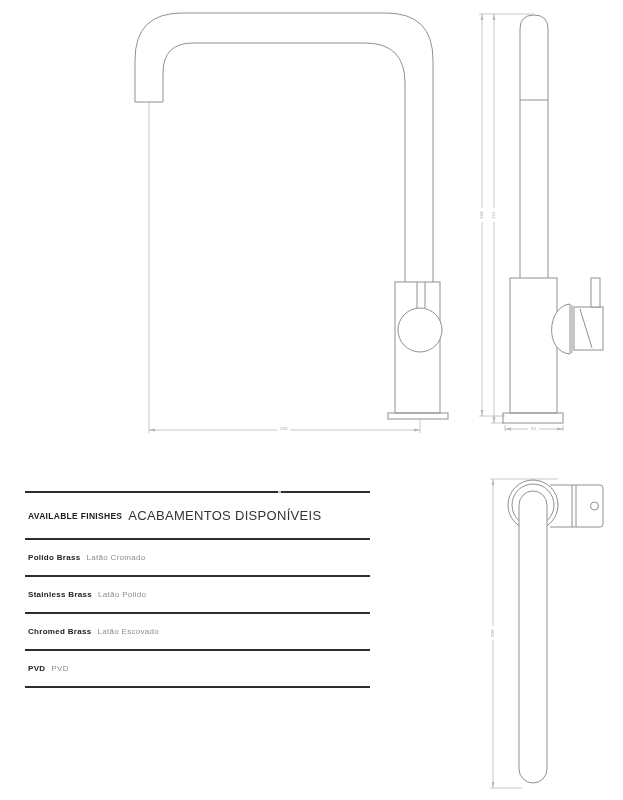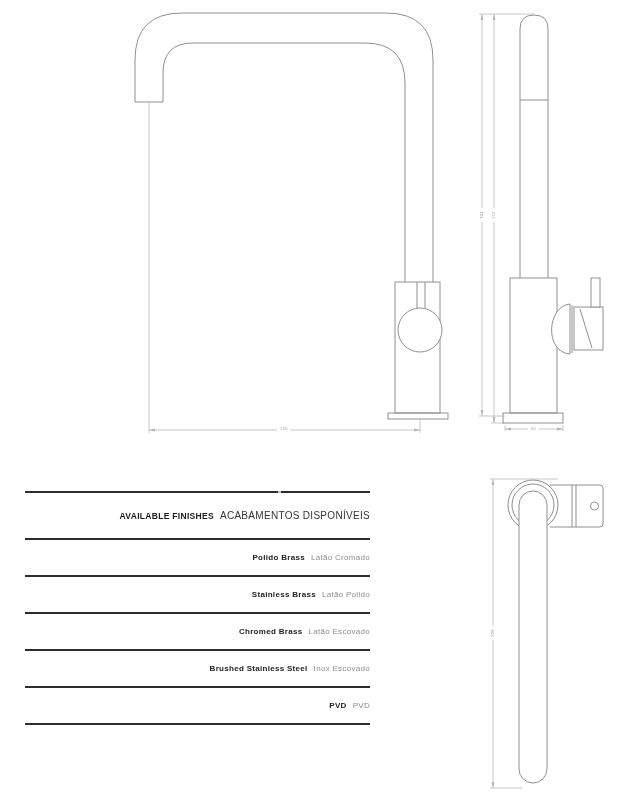--- a/index.html
+++ b/index.html
@@ -22,27 +22,27 @@
   .dimfill{fill:var(--dim-line);stroke:none;}
   .dimtxt{fill:var(--dim-text);font-size:4px;letter-spacing:.2px;font-family:"Liberation Sans",sans-serif;}
   .white{fill:#ffffff;stroke:none;}
 
   .finishes{
     position:absolute;left:25px;top:491px;width:345px;
     border-top:2px solid var(--table-line);
   }
   .t-row{
     position:relative;display:flex;align-items:center;gap:6px;
-    height:35px;border-bottom:2px solid var(--table-line);padding-left:3px;justify-content:flex-end;
+    height:35px;border-bottom:2px solid var(--table-line);padding-left:3px;
   }
   .t-row.header{height:45px;}
   .en{font-weight:bold;font-size:8px;letter-spacing:.3px;color:var(--text-dark);white-space:nowrap;}
   .pt{font-size:8px;letter-spacing:.3px;color:var(--text-gray);white-space:nowrap;}
   .header .en{font-size:8.5px;color:#1c1c1c;}
-  .header .pt{font-size:10px;color:#333333;font-weight:500;}
+  .header .pt{font-size:13px;color:#333333;font-weight:500;}
   .col-gap{
     position:absolute;left:253px;top:-2px;width:3px;height:309px;
     background:#ffffff;opacity:.72;pointer-events:none;
   }
 </style>
 </head>
 <body>
 
 <div class="page">
 
@@ -146,22 +146,18 @@
     </div>
     <div class="t-row">
       <span class="en">Stainless Brass</span>
       <span class="pt">Latão Polido</span>
     </div>
     <div class="t-row">
       <span class="en">Chromed Brass</span>
       <span class="pt">Latão Escovado</span>
     </div>
     <div class="t-row">
-      <span class="en">Brushed Stainless Steel</span>
-      <span class="pt">Inox Escovado</span>
-    </div>
-    <div class="t-row">
       <span class="en">PVD</span>
       <span class="pt">PVD</span>
     </div>
   </div>
 
 </div>
 
 </body></html>

